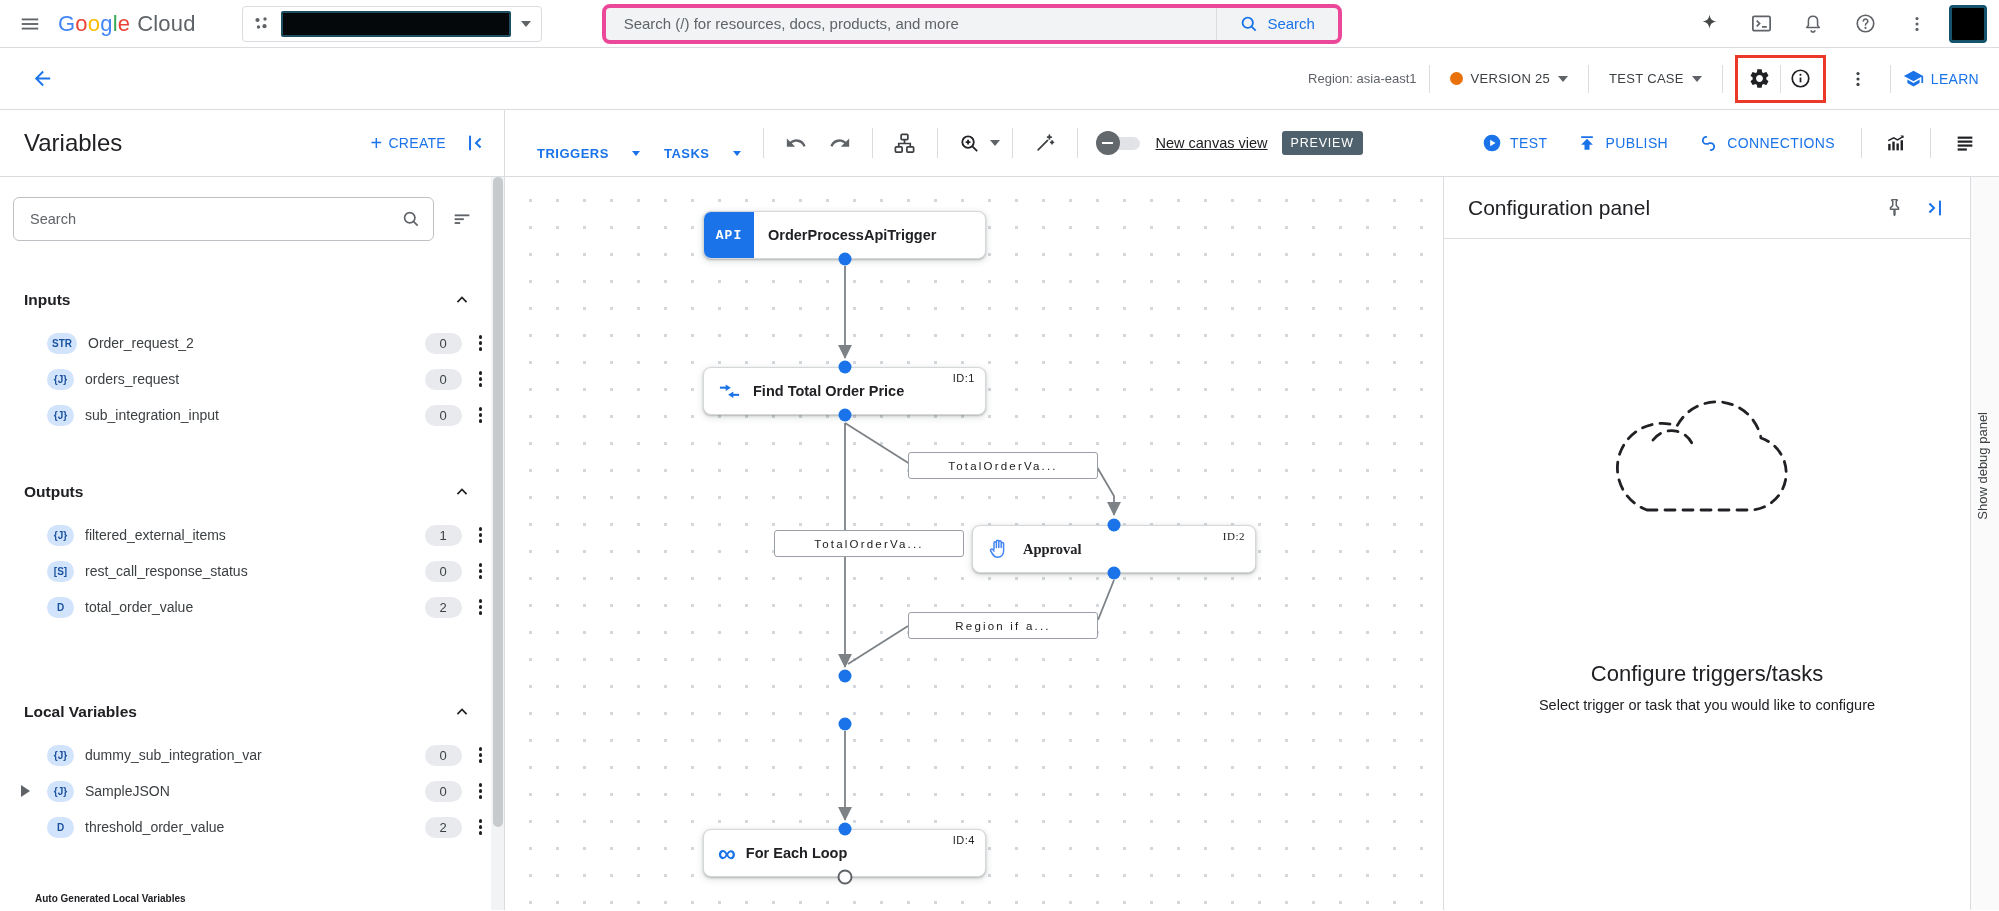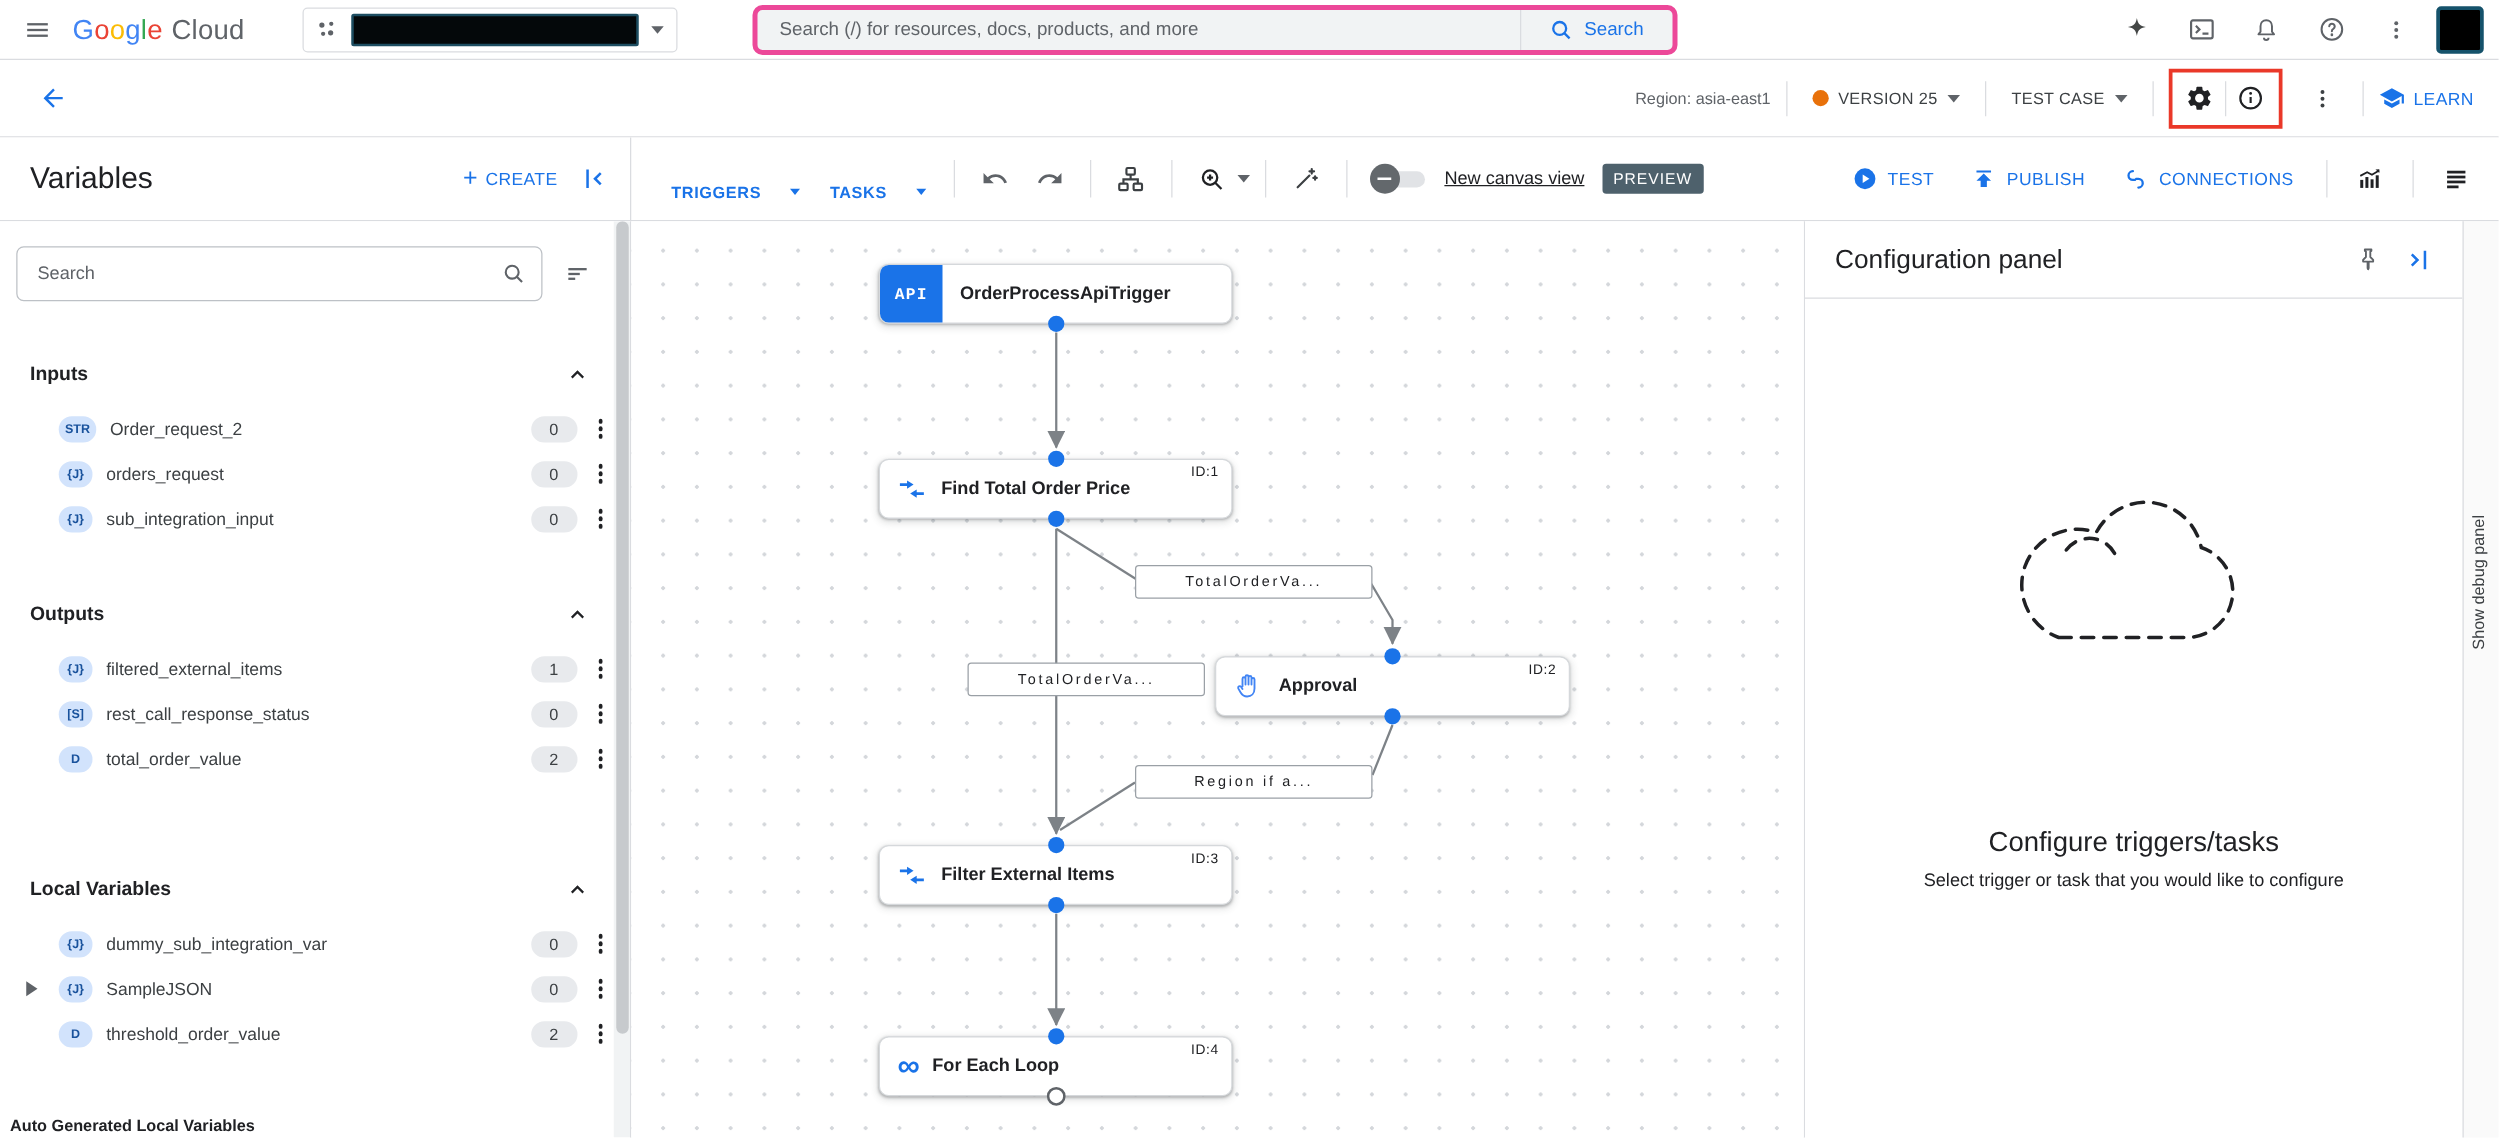--- a/index.html
+++ b/index.html
@@ -68,21 +68,21 @@
   .sb-heading-row .icon-btn { margin-left: auto; width: 32px; height: 32px; }
   .sb-items { margin-top: 10px; }
   .sb-item { height: 36px; display: flex; align-items: center; padding: 0 16px 0 14px; gap: 11px; }
   .arrow-slot { width: 22px; height: 16px; display: flex; align-items: center; justify-content: center; flex: none; }
   .expand-tri { width: 0; height: 0; border-top: 6px solid transparent; border-bottom: 6px solid transparent; border-left: 9px solid #5f6368; }
   .type-badge { min-width: 27px; height: 21px; padding: 0 5px; border-radius: 11px; background: #d2e3fc; color: #19529c; font-size: 10px; font-weight: 700; display: flex; align-items: center; justify-content: center; flex: none; }
   .item-name { flex: 1; font-size: 14px; color: #3c4043; white-space: nowrap; overflow: hidden; }
   .count-pill { width: 37px; height: 21px; border-radius: 11px; background: #e8eaed; color: #3c4043; font-size: 13px; display: flex; align-items: center; justify-content: center; flex: none; }
   .dots-menu { display: flex; flex-direction: column; gap: 2.6px; padding: 6px; cursor: pointer; background: none; border: none; }
   .dots-menu span { width: 3.4px; height: 3.4px; border-radius: 50%; background: #202124; }
-  .auto-gen-title { margin-top: 48px; padding-left: 8px; font-size: 13px; font-weight: 700; color: #202124; }
+  .auto-gen-title { margin-top: 48px; padding-left: 35px; font-size: 10px; font-weight: 700; color: #202124; }
   .sb-scrollbar { position: absolute; right: 0; top: 0; bottom: 0; width: 13px; background: #f1f3f4; }
   .sb-thumb { position: absolute; top: 0; left: 1.5px; width: 10px; height: 650px; background: #c7cacd; border-radius: 5px; }
 
   
   .canvas { flex: 1; position: relative; background-color: #fff;
     background-image: radial-gradient(circle, #d4d7db 1.5px, rgba(0,0,0,0) 1.6px);
     background-size: 27px 27px; background-position: 12px 10px; overflow: hidden; }
   .edges-svg { position: absolute; left: 0; top: 0; z-index: 1; }
   .node { position: absolute; width: 283px; height: 48px; background: #fff; border: 1px solid #d5d8db; border-radius: 8px; display: flex; align-items: center; z-index: 2; box-shadow: 0 1px 2px rgba(60,64,67,.3), 0 2px 6px 1px rgba(60,64,67,.15); cursor: pointer; }
   .node-title { font-size: 14.5px; font-weight: 700; color: #202124; white-space: nowrap; }
@@ -546,44 +546,30 @@
               <line x1="2" y1="8" x2="9" y2="8"></line>
               <line x1="22" y1="15.5" x2="15" y2="15.5"></line>
             </g>
             <path d="M8 4.6L13.4 8 8 11.4z" fill="#1a73e8"></path>
             <path d="M16 12.1L10.6 15.5l5.4 3.4z" fill="#1a73e8"></path>
           </svg>
       </span>
       <span class="node-title">Find Total Order Price</span>
     </div>
 
-    <div class="node" style="left:467px; top:348px; width:284px;">
+    <div class="node" style="left:467px; top:348px; width:284px;font-family:Liberation Serif, serif;">
       <span class="node-id">ID:2</span>
       <span class="node-icon">
         <svg width="24" viewBox="0 0 24 24" fill="none" stroke="#4285f4" stroke-width="1.5" stroke-linecap="round" stroke-linejoin="round">
             <path d="M7 12V6a1.2 1.2 0 0 1 2.4 0v4.6M9.4 10.6V4.4a1.2 1.2 0 0 1 2.4 0v6.2M11.8 10.6V5a1.2 1.2 0 0 1 2.4 0v5.6M14.2 10.6V6.6a1.2 1.2 0 0 1 2.4 0v7.2c0 3.9-2.5 6.4-5.9 6.4-2.4 0-3.9-1-5.2-3.2L3.6 13.7a1.3 1.3 0 0 1 2.2-1.3L7 14.2"></path>
           </svg>
       </span>
       <span class="node-title">Approval</span>
     </div>
 
-    <div class="node" style="left:198px; top:499px;">
-      <span class="node-id">ID:3</span>
-      <span class="node-icon">
-        <svg width="23" viewBox="0 0 24 24">
-            <g stroke="#1a73e8" stroke-width="2.2">
-              <line x1="2" y1="8" x2="9" y2="8"></line>
-              <line x1="22" y1="15.5" x2="15" y2="15.5"></line>
-            </g>
-            <path d="M8 4.6L13.4 8 8 11.4z" fill="#1a73e8"></path>
-            <path d="M16 12.1L10.6 15.5l5.4 3.4z" fill="#1a73e8"></path>
-          </svg>
-      </span>
-      <span class="node-title">Filter External Items</span>
-    </div>
 
     <div class="node" style="left:198px; top:652px;">
       <span class="node-id">ID:4</span>
       <span class="infinity-glyph">∞</span>
       <span class="node-title">For Each Loop</span>
     </div>
 
     <div class="edge-label" style="left:403px; top:275px;">TotalOrderVa...</div>
     <div class="edge-label" style="left:269px; top:353px;">TotalOrderVa...</div>
     <div class="edge-label" style="left:403px; top:435px;">Region if a...</div>

